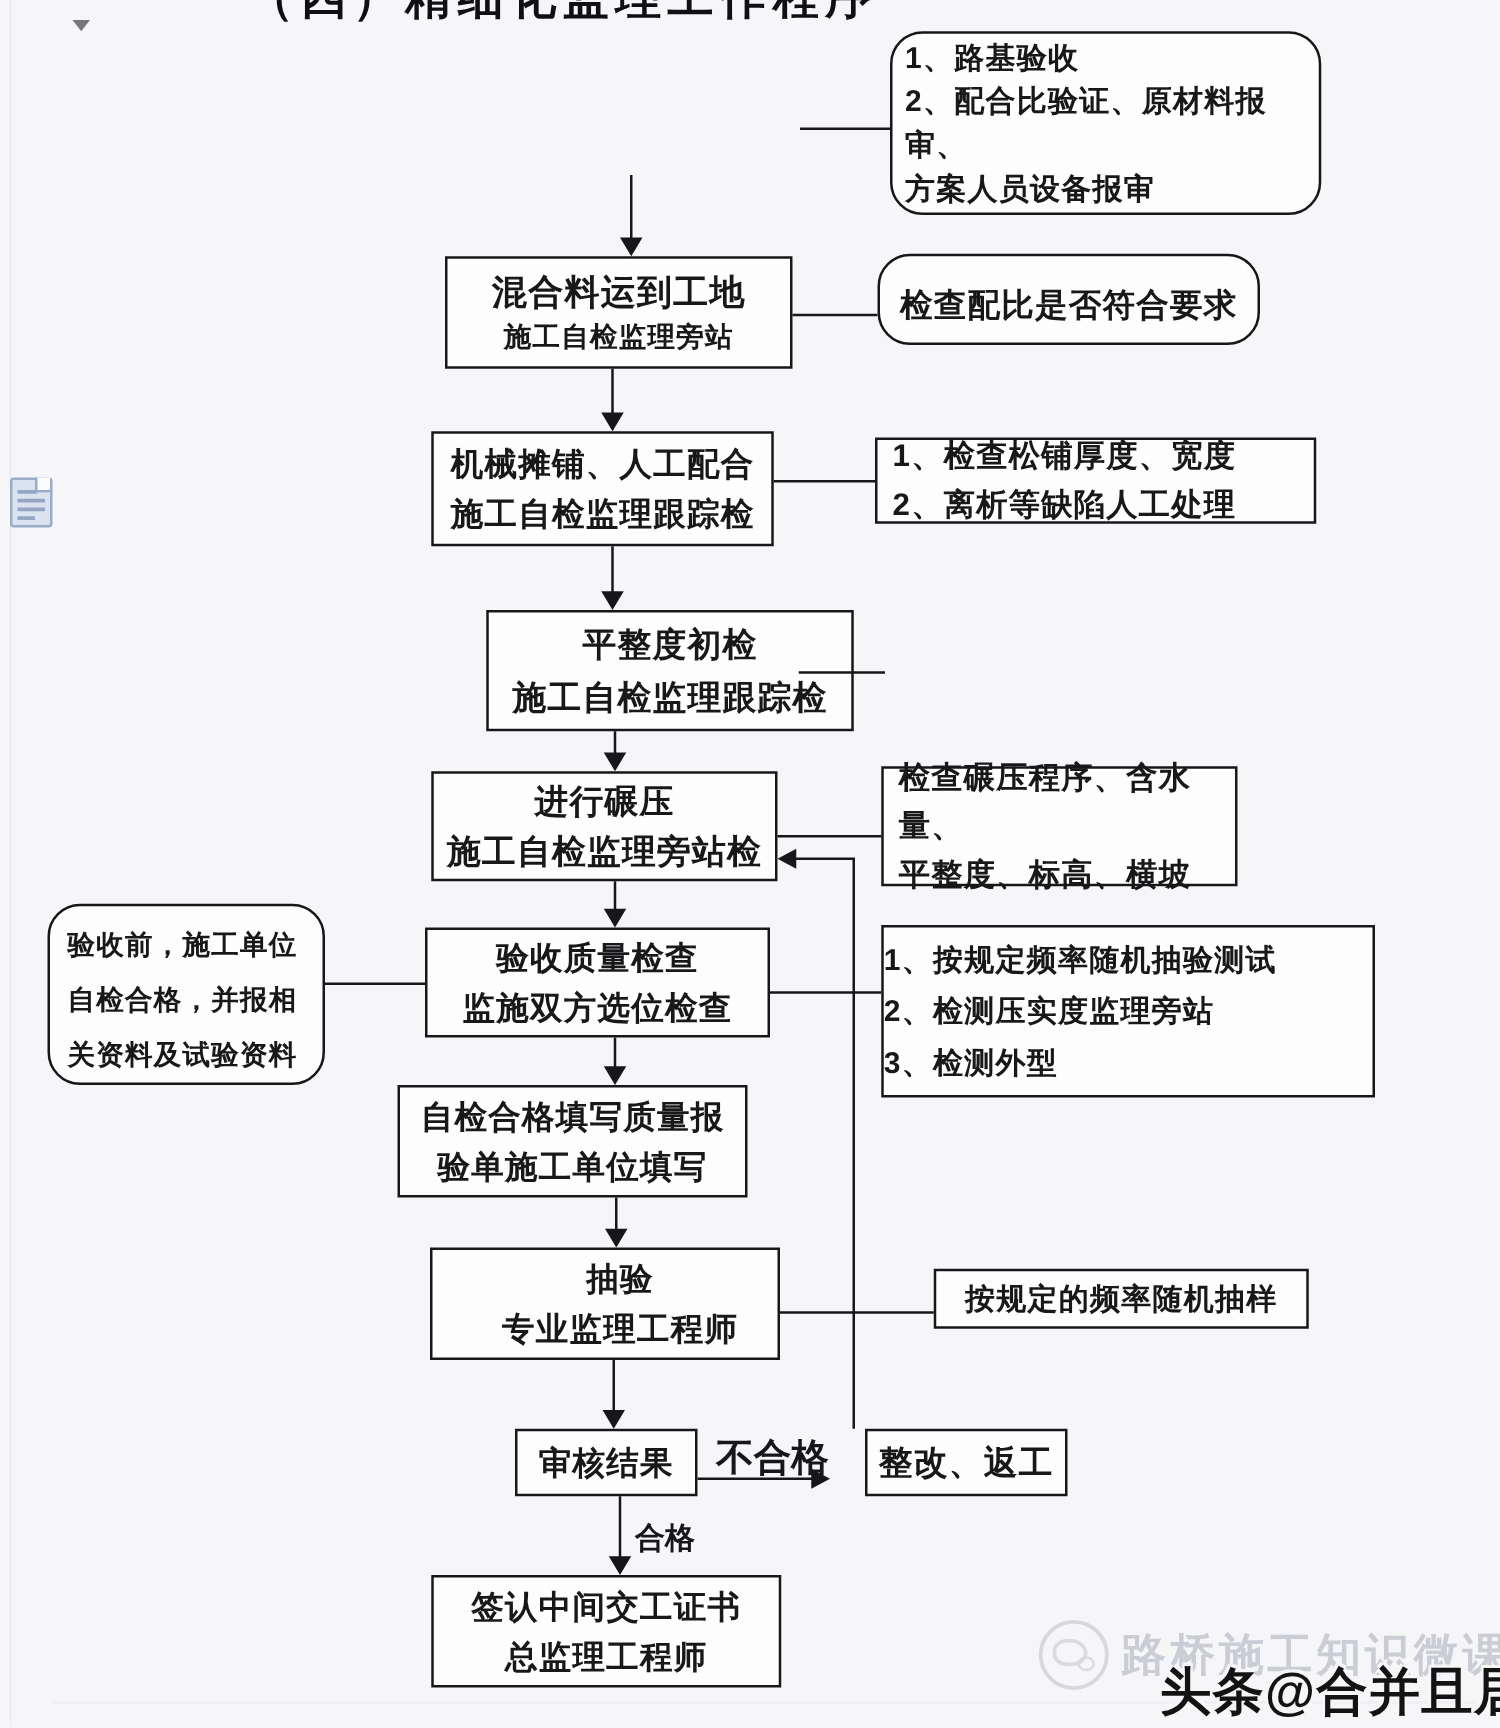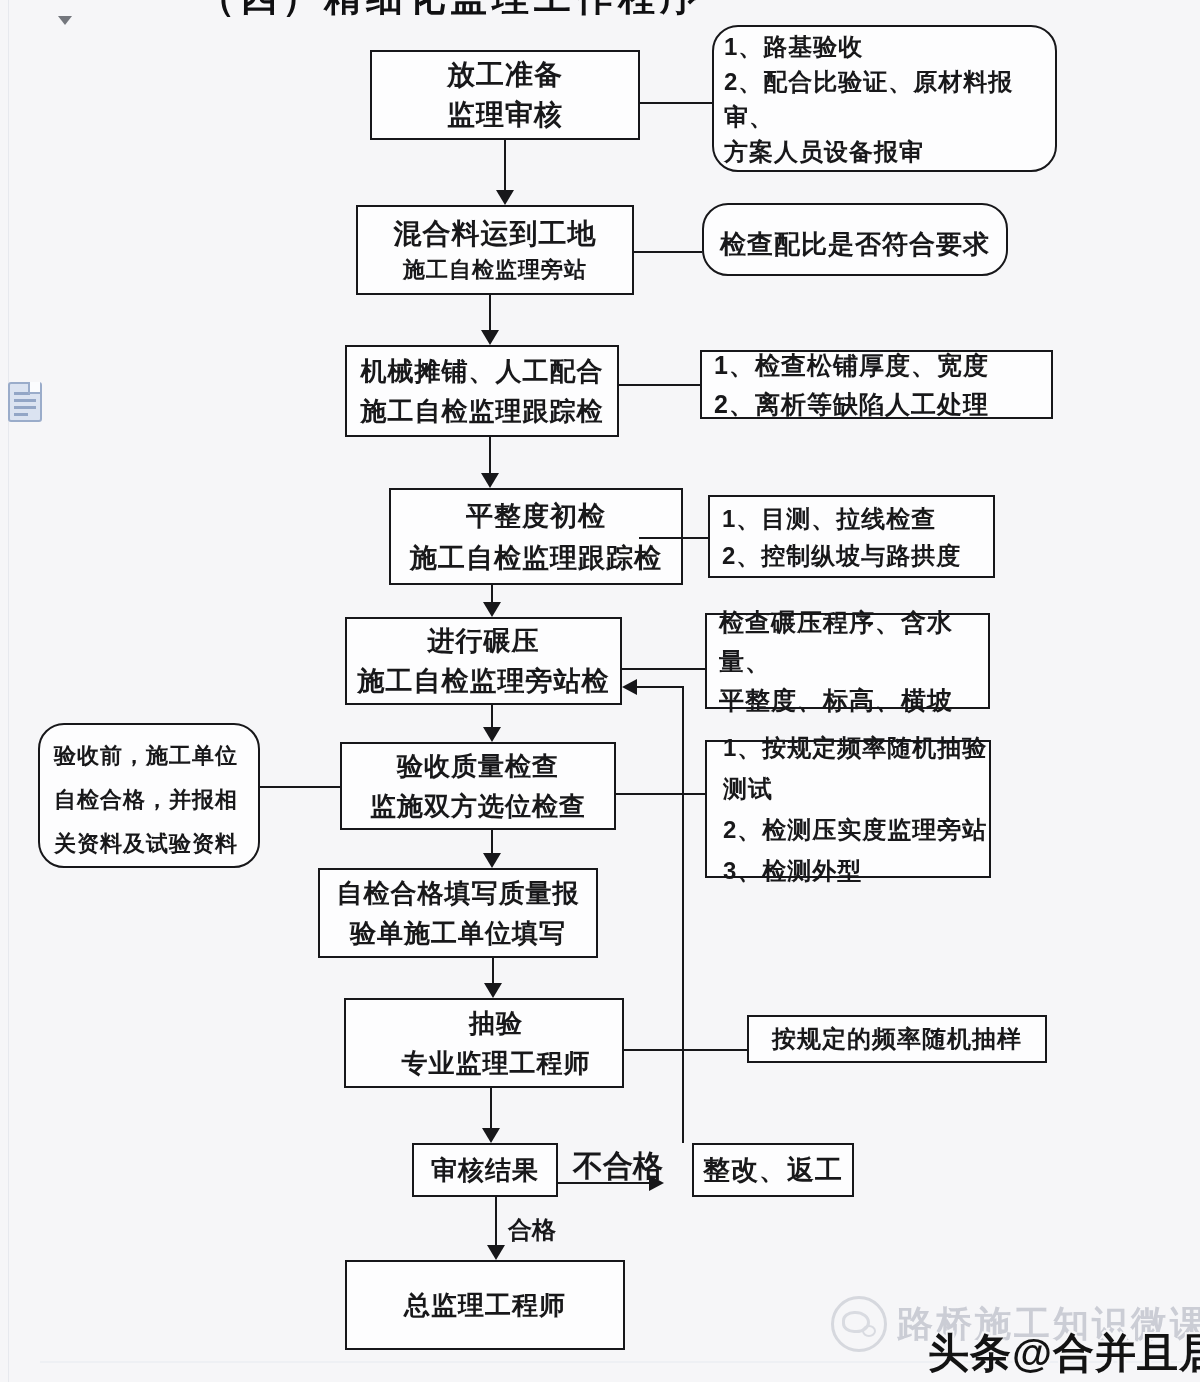--- a/index.html
+++ b/index.html
@@ -74,24 +74,20 @@
     <div id="paste-doc">
       <div class="pline" style="top:8px;width:16px;"></div>
       <div class="pline" style="top:15px;width:22px;"></div>
       <div class="pline" style="top:22px;width:22px;"></div>
       <div class="pline" style="top:29px;width:14px;"></div>
     </div>
     <div id="paste-fold2"></div>
   </div>
   <div id="paste-caret"></div>
 
-  <div class="box" style="left:370px;top:50px;width:270px;height:90px;font-size:28px;line-height:40px;">
-    <span class="bl">放工准备</span>
-    <span class="bl">监理审核</span>
-  </div>
 
   <div class="box" style="left:356px;top:205px;width:278px;height:90px;font-size:28px;line-height:40px;">
     <span class="bl">混合料运到工地</span>
     <span class="bl" style="font-size:22px;line-height:32px;">施工自检监理旁站</span>
   </div>
 
   <div class="box" style="left:345px;top:345px;width:274px;height:92px;font-size:26px;line-height:40px;">
     <span class="bl">机械摊铺、人工配合</span>
     <span class="bl">施工自检监理跟踪检</span>
   </div>
@@ -123,20 +119,21 @@
 
   <div class="box" style="left:412px;top:1143px;width:146px;height:54px;font-size:26px;">
     <span class="bl">审核结果</span>
   </div>
 
   <div class="box" style="left:692px;top:1143px;width:162px;height:54px;font-size:27px;">
     <span class="bl">整改、返工</span>
   </div>
 
   <div class="box" style="left:345px;top:1260px;width:280px;height:90px;font-size:26px;line-height:40px;">
+    <span class="bl">签认中间交工证书</span>
     <span class="bl">总监理工程师</span>
   </div>
 
   <div class="box la topal" style="left:38px;top:723px;width:222px;height:145px;font-size:22px;line-height:44px;padding:8px 0 0 14px;">
     <span class="bl">验收前，施工单位</span>
     <span class="bl">自检合格，并报相</span>
     <span class="bl">关资料及试验资料</span>
   </div>
 
   <div class="box la topal" style="left:712px;top:25px;width:345px;height:147px;font-size:24px;line-height:35px;padding:6px 10px;overflow:hidden;">
@@ -148,31 +145,27 @@
 
   <div class="box topal" style="left:702px;top:203px;width:306px;height:73px;font-size:26px;padding-top:10px;">
     <span class="bl">检查配比是否符合要求</span>
   </div>
 
   <div class="box la" style="left:700px;top:350px;width:353px;height:69px;font-size:25px;line-height:39px;padding-left:12px;">
     <span class="bl">1、检查松铺厚度、宽度</span>
     <span class="bl">2、离析等缺陷人工处理</span>
   </div>
 
-  <div class="box la" style="left:708px;top:495px;width:287px;height:83px;font-size:24px;line-height:37px;padding-left:12px;">
-    <span class="bl">1、目测、拉线检查</span>
-    <span class="bl">2、控制纵坡与路拱度</span>
-  </div>
 
   <div class="box la" style="left:705px;top:613px;width:285px;height:96px;font-size:25px;line-height:39px;padding-left:12px;">
     <span class="bl">检查碾压程序、含水量、</span>
     <span class="bl">平整度、标高、横坡</span>
   </div>
 
-  <div class="box la" style="left:705px;top:740px;width:286px;height:138px;font-size:24px;line-height:41px;padding-left:16px;">
+  <div class="box la" style="left:705px;top:740px;width:395px;height:138px;font-size:24px;line-height:41px;padding-left:0;">
     <span class="bl">1、按规定频率随机抽验测试</span>
     <span class="bl">2、检测压实度监理旁站</span>
     <span class="bl">3、检测外型</span>
   </div>
 
   <div class="box" style="left:747px;top:1015px;width:300px;height:48px;font-size:24px;">
     <span class="bl">按规定的频率随机抽样</span>
   </div>
 
   <div class="hline" style="left:640px;top:102px;width:72px;"></div>

